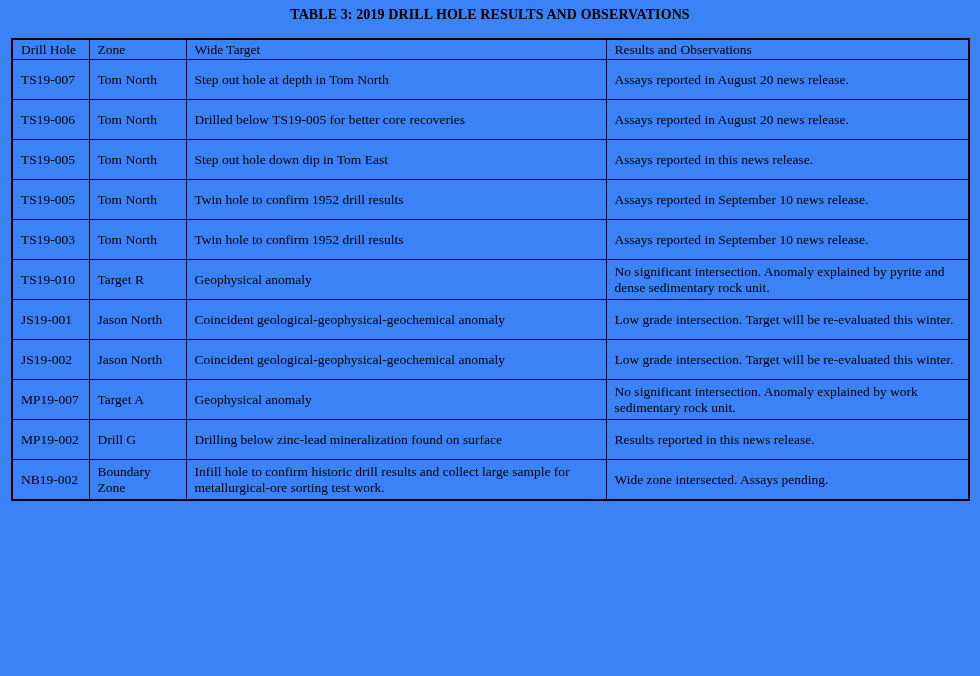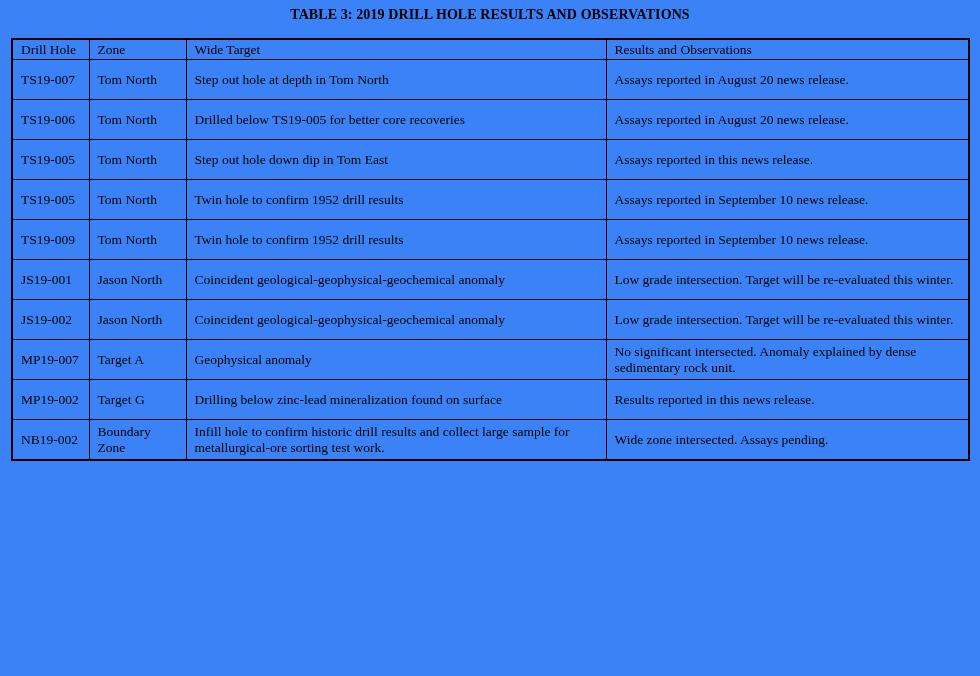--- a/index.html
+++ b/index.html
@@ -97,46 +97,52 @@
         <td>Step out hole down dip in Tom East</td>
         <td>Assays reported in this news release.</td>
       </tr>
       <tr>
         <td>TS19-005</td>
         <td>Tom North</td>
         <td>Twin hole to confirm 1952 drill results</td>
         <td>Assays reported in September 10 news release.</td>
       </tr>
       <tr>
-        <td>TS19-009</td>
+        <td>TS19-003</td>
         <td>Tom North</td>
         <td>Twin hole to confirm 1952 drill results</td>
         <td>Assays reported in September 10 news release.</td>
+      </tr>
+      <tr>
+        <td>TS19-010</td>
+        <td>Target R</td>
+        <td>Geophysical anomaly</td>
+        <td>No significant intersection. Anomaly explained by pyrite and dense sedimentary rock unit.</td>
       </tr>
       <tr>
         <td>JS19-001</td>
         <td>Jason North</td>
         <td>Coincident geological-geophysical-geochemical anomaly</td>
         <td>Low grade intersection. Target will be re-evaluated this winter.</td>
       </tr>
       <tr>
         <td>JS19-002</td>
         <td>Jason North</td>
         <td>Coincident geological-geophysical-geochemical anomaly</td>
         <td>Low grade intersection. Target will be re-evaluated this winter.</td>
       </tr>
       <tr>
         <td>MP19-007</td>
         <td>Target A</td>
         <td>Geophysical anomaly</td>
-        <td>No significant intersected. Anomaly explained by dense sedimentary rock unit.</td>
+        <td>No significant intersection. Anomaly explained by work sedimentary rock unit.</td>
       </tr>
       <tr>
         <td>MP19-002</td>
-        <td>Target G</td>
+        <td>Drill G</td>
         <td>Drilling below zinc-lead mineralization found on surface</td>
         <td>Results reported in this news release.</td>
       </tr>
       <tr>
         <td>NB19-002</td>
         <td>Boundary Zone</td>
         <td>Infill hole to confirm historic drill results and collect large sample for metallurgical-ore sorting test work.</td>
         <td>Wide zone intersected. Assays pending.</td>
       </tr>
     </tbody>

